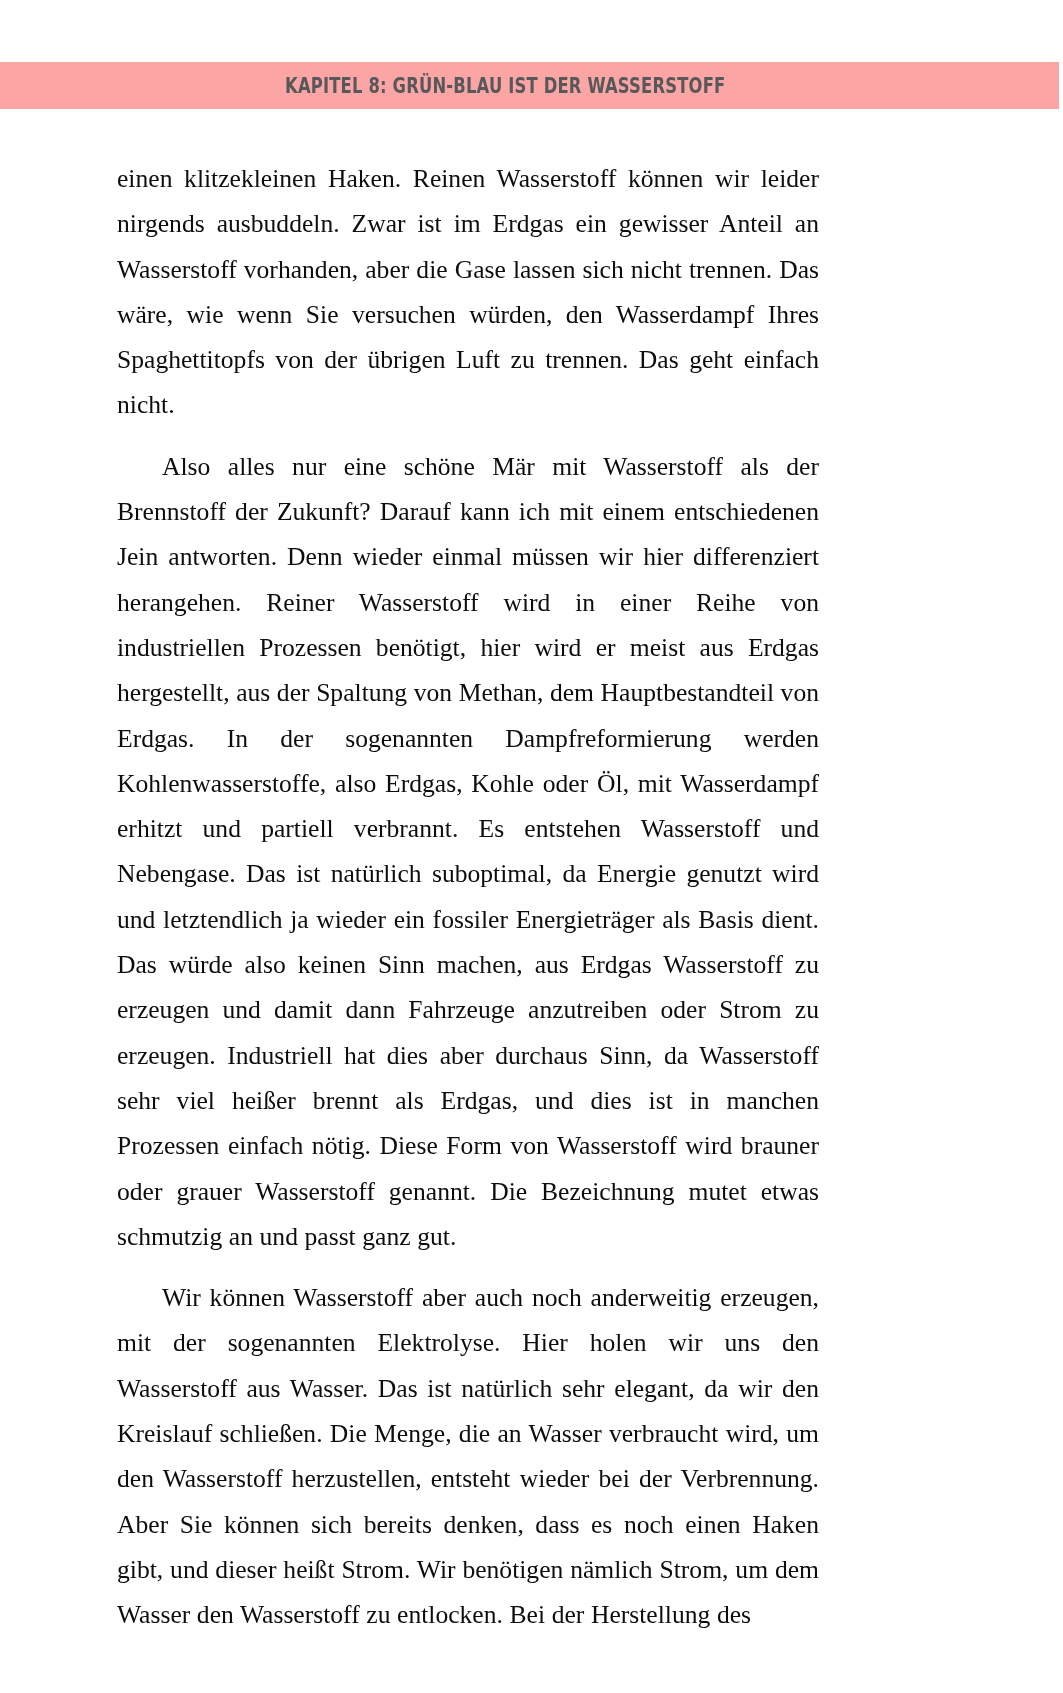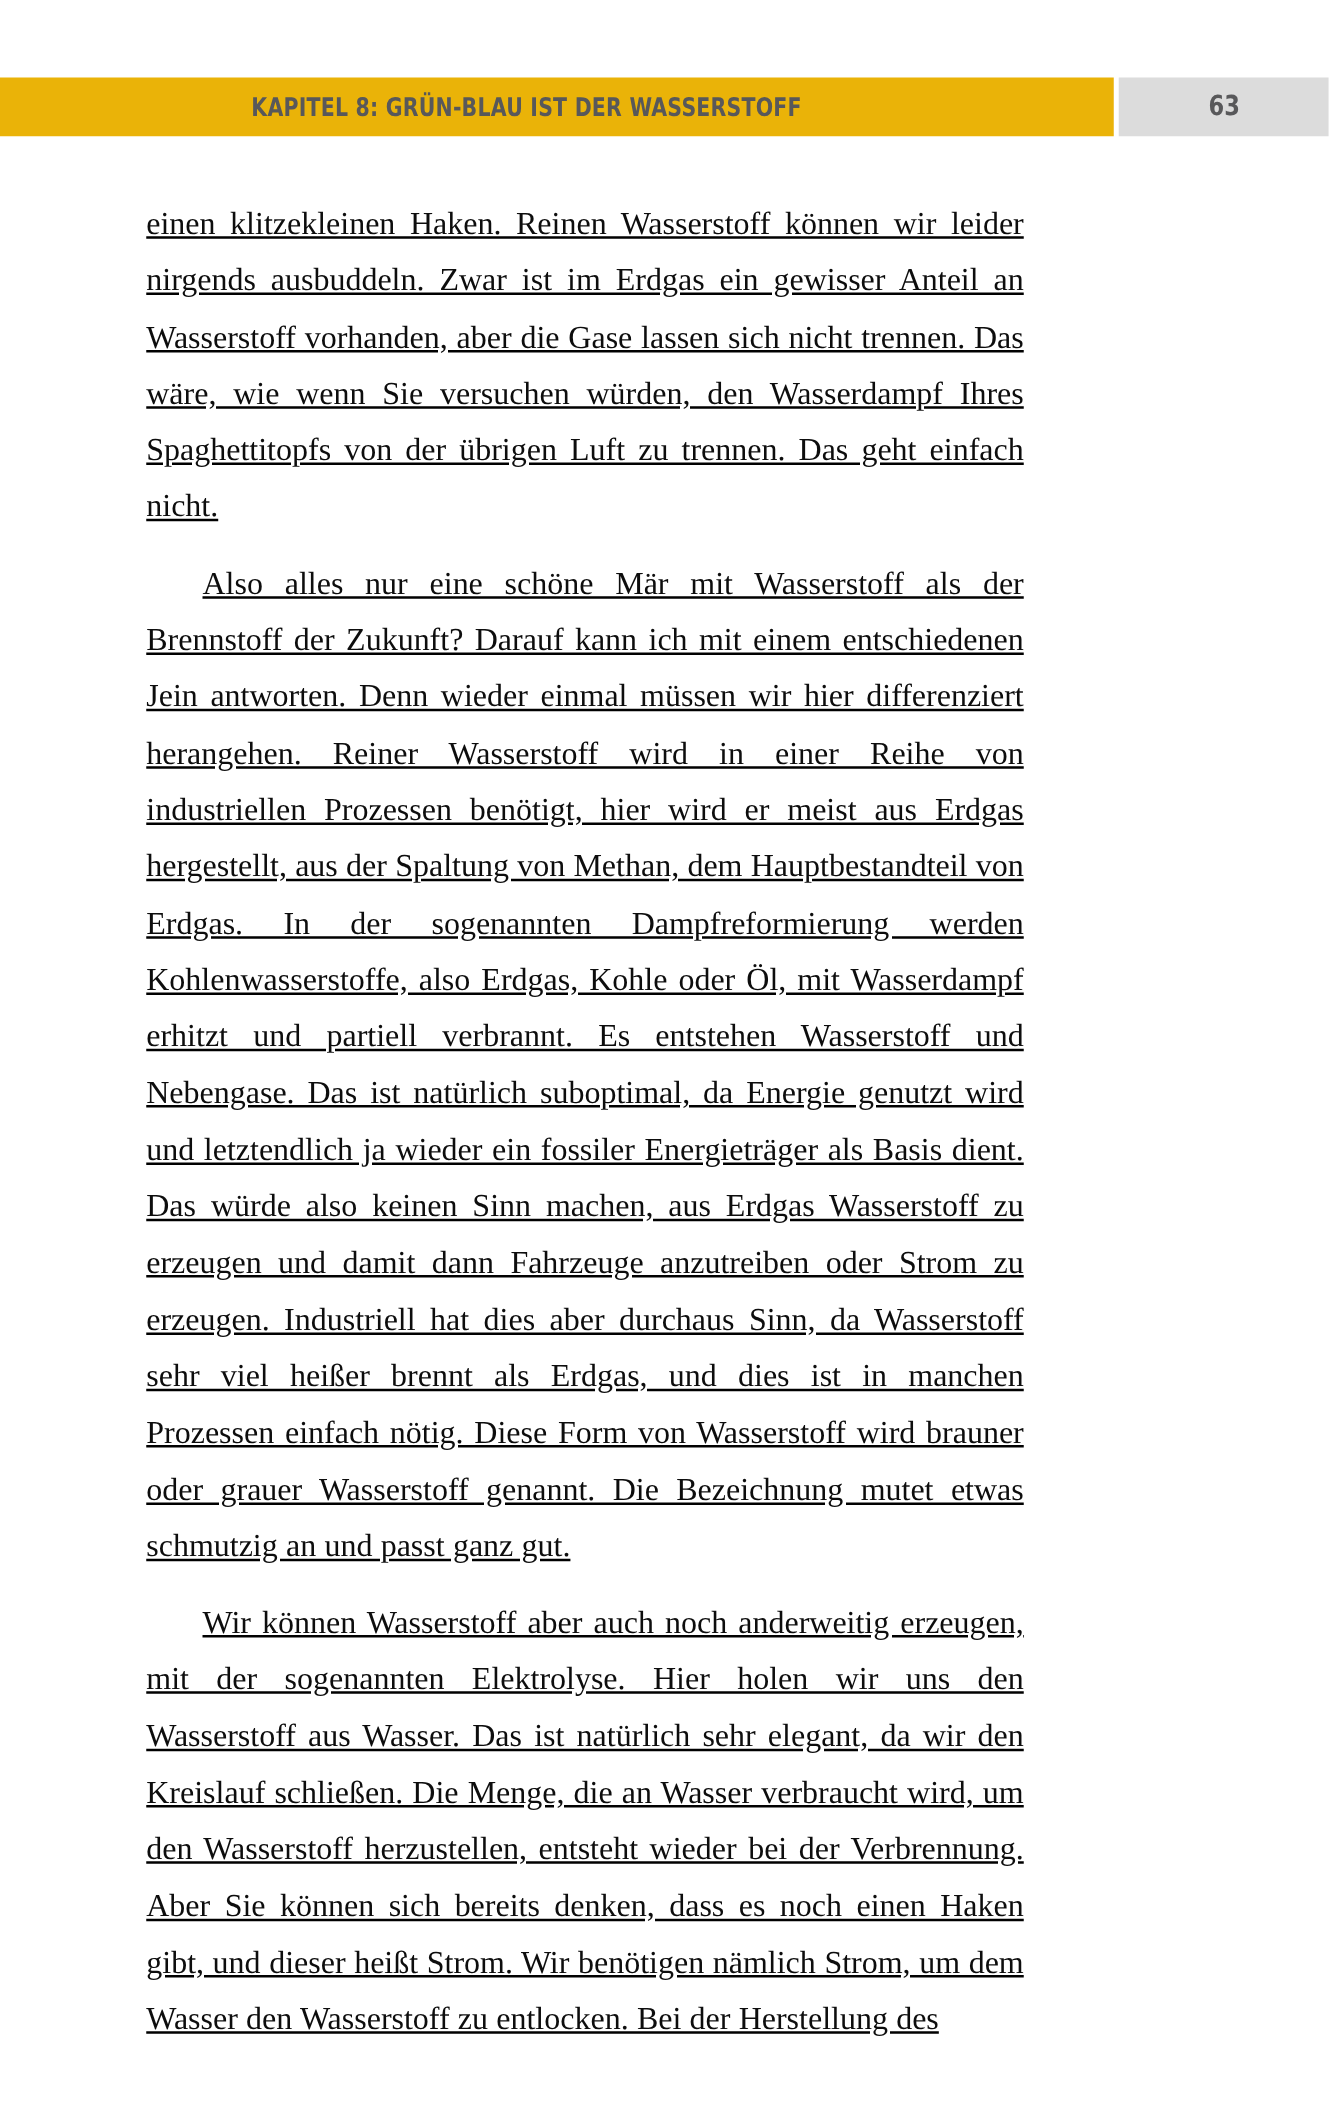--- a/index.html
+++ b/index.html
@@ -21,21 +21,21 @@
     position: absolute;
     top: 62px;
     left: 0;
     width: 1063px;
     height: 47px;
     display: flex;
     align-items: stretch;
   }
   .rh-title-cell {
     flex: 1 1 auto;
-    background: #eab308;
+    background: #fca5a5;
     display: flex;
     align-items: center;
     justify-content: center;
     position: relative;
   }
   .rh-divider {
     width: 4px;
     background: #ffffff;
     flex: 0 0 auto;
   }
@@ -65,21 +65,20 @@
     transform: scaleX(0.82);
     transform-origin: center center;
   }
 
   
   .text-block {
     position: absolute;
     top: 156px;
     left: 117px;
     width: 702px;
-    text-decoration: underline;
   }
   .para {
     margin: 0;
     font-size: 25.6px;
     line-height: 45.3px;
     color: #0d0d0d;
     text-align: justify;
     text-align-last: left;
     hyphens: manual;
     word-spacing: 0.2px;
@@ -90,22 +89,19 @@
   }
 </style>
 </head>
 <body>
 
 <div class="running-head">
   <div class="rh-title-cell">
     <span class="rh-title">KAPITEL 8: GRÜN-BLAU IST DER WASSERSTOFF</span>
   </div>
   <div class="rh-divider"></div>
-  <div class="rh-folio-cell">
-    <span class="rh-folio">63</span>
-  </div>
 </div>
 
 <div class="text-block">
   <p class="para">einen klitzekleinen Haken. Reinen Wasserstoff können wir leider nirgends ausbuddeln. Zwar ist im Erdgas ein gewisser Anteil an Wasserstoff vorhanden, aber die Gase lassen sich nicht trennen. Das wäre, wie wenn Sie versuchen würden, den Wasserdampf Ihres Spaghettitopfs von der übrigen Luft zu trennen. Das geht einfach nicht.</p>
   <p class="para indent">Also alles nur eine schöne Mär mit Wasserstoff als der Brennstoff der Zukunft? Darauf kann ich mit einem ent­schiedenen Jein antworten. Denn wieder einmal müssen wir hier differenziert herangehen. Reiner Wasserstoff wird in einer Reihe von industriellen Prozessen benötigt, hier wird er meist aus Erdgas hergestellt, aus der Spaltung von Me­than, dem Hauptbestandteil von Erdgas. In der sogenannten Dampfreformierung werden Kohlenwasserstoffe, also Erd­gas, Kohle oder Öl, mit Wasserdampf erhitzt und partiell verbrannt. Es entstehen Wasserstoff und Nebengase. Das ist natürlich suboptimal, da Energie genutzt wird und letztend­lich ja wieder ein fossiler Energieträger als Basis dient. Das würde also keinen Sinn machen, aus Erdgas Wasserstoff zu erzeugen und damit dann Fahrzeuge anzutreiben oder Strom zu erzeugen. Industriell hat dies aber durchaus Sinn, da Wasserstoff sehr viel heißer brennt als Erdgas, und dies ist in manchen Prozessen einfach nötig. Diese Form von Was­serstoff wird brauner oder grauer Wasserstoff genannt. Die Bezeichnung mutet etwas schmutzig an und passt ganz gut.</p>
   <p class="para indent">Wir können Wasserstoff aber auch noch anderwei­tig erzeugen, mit der sogenannten Elektrolyse. Hier holen wir uns den Wasserstoff aus Wasser. Das ist natürlich sehr elegant, da wir den Kreislauf schließen. Die Menge, die an Wasser verbraucht wird, um den Wasserstoff herzustellen, entsteht wieder bei der Verbrennung. Aber Sie können sich bereits denken, dass es noch einen Haken gibt, und dieser heißt Strom. Wir benötigen nämlich Strom, um dem Was­ser den Wasserstoff zu entlocken. Bei der Herstellung des</p>
 </div>
 
 </body></html>

